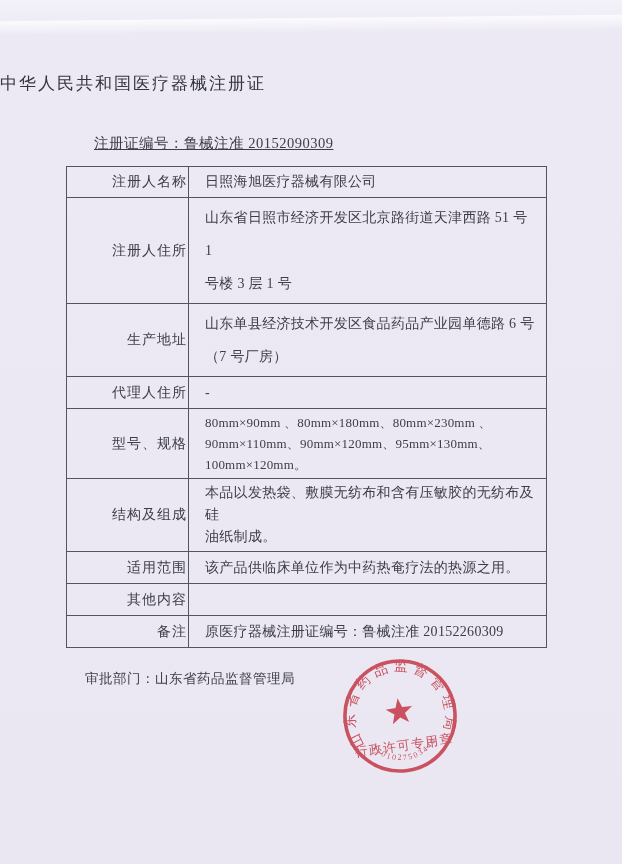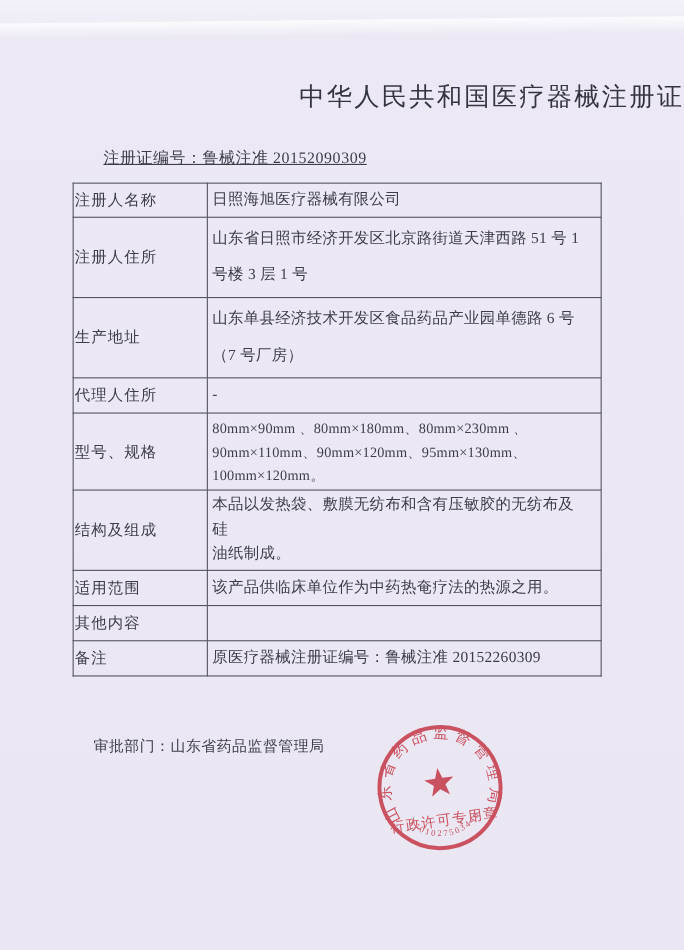--- a/index.html
+++ b/index.html
@@ -14,40 +14,40 @@
     color:#3d3d47;
   }
   
   .crease{
     position:absolute;left:0;top:18px;width:100%;height:14px;
     background:linear-gradient(180deg,rgba(255,255,255,.75),rgba(255,255,255,0));
     transform:rotate(-0.6deg);
   }
   .title{
     position:absolute;top:72px;left:0;width:100%;
-    text-align:right;font-size:23px;letter-spacing:2px;color:#35353f;
+    text-align:left;font-size:17px;letter-spacing:2px;color:#35353f;
   }
   .regline{
     position:absolute;top:134px;left:94px;
     font-size:14.5px;letter-spacing:.5px;text-decoration:underline;
   }
   table.cert{
     position:absolute;top:166px;left:66px;width:481px;
     border-collapse:collapse;table-layout:fixed;
     font-size:14px;color:#3d3d47;
   }
   table.cert td{
     border:1px solid #54545e;
     vertical-align:middle;
   }
   td.label{
-    width:119px;text-align:left;letter-spacing:1px;
+    width:119px;text-align:right;letter-spacing:1px;
   }
   td.value{
-    padding:3px 10px 3px 4px;
+    padding:3px 10px 3px 16px;
     white-space:pre-line;line-height:22px;letter-spacing:.3px;
   }
   tr.r1{height:31px}
   tr.r2{height:66px}
   tr.r3{height:65px}
   tr.r4,tr.r5,tr.r6,tr.r9,tr.r10,tr.r11,tr.r12{height:32px}
   tr.r7{height:63px}
   tr.r8{height:48px}
   tr.r2 td.value,tr.r3 td.value{line-height:33px}
   tr.r7 td.value{line-height:21px;font-size:13px;letter-spacing:.2px}

